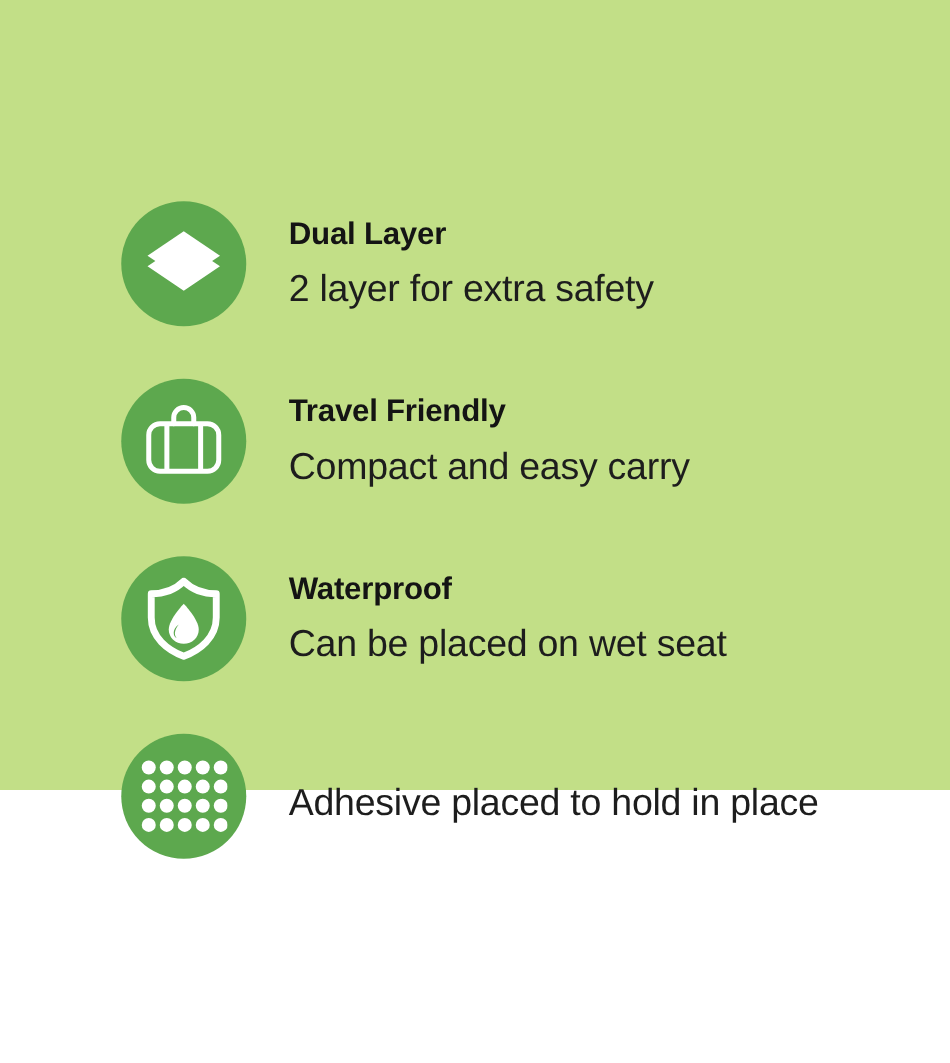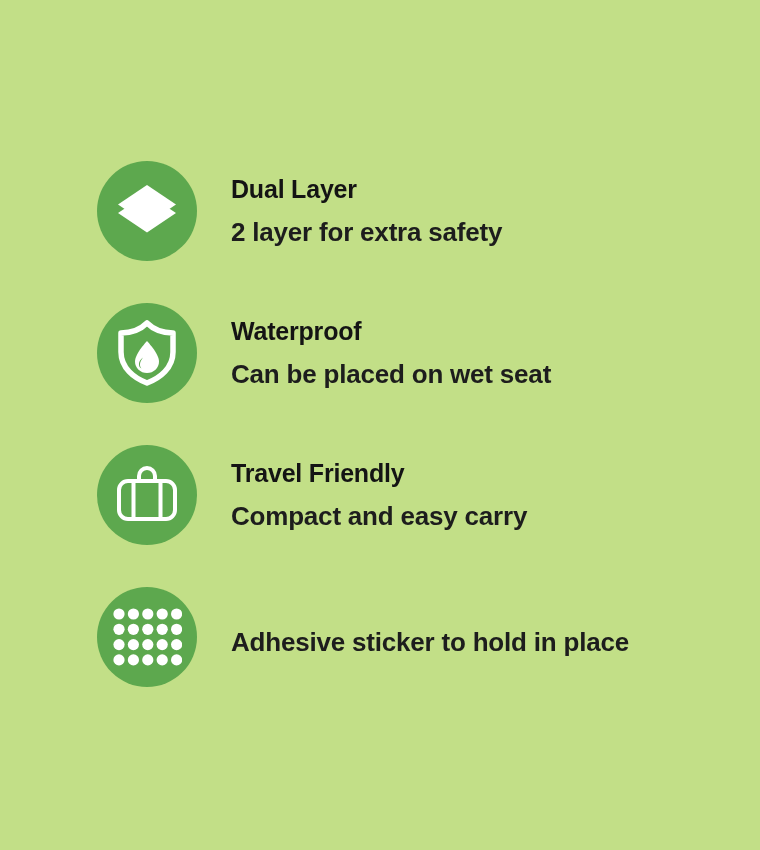--- a/index.html
+++ b/index.html
@@ -8,21 +8,21 @@
   }
   body {
     width: 760px;
     height: 850px;
     font-family: "Liberation Sans", sans-serif;
     overflow: hidden;
   }
   #feature-panel {
     position: relative;
     width: 760px;
-    height: 850px;
+    height: 632px;
     background: #c2df87;
     box-sizing: border-box;
   }
   #feature-list {
     position: absolute;
     left: 97px;
     top: 161px;
     display: flex;
     flex-direction: column;
     gap: 42px;
@@ -54,22 +54,22 @@
   }
   .feature-title {
     font-size: 25px;
     font-weight: bold;
     color: #141414;
     line-height: 1.22;
     letter-spacing: -0.2px;
     white-space: nowrap;
   }
   .feature-subtitle {
-    font-size: 26px;
-    font-weight: bold;
+    font-size: 30px;
+    font-weight: normal;
     color: #1d1d1d;
     line-height: 1.24;
     letter-spacing: -0.2px;
     white-space: nowrap;
     margin-top: 11px;
   }
 </style>
 </head>
 <body>
 
@@ -88,49 +88,49 @@
       </div>
       <div class="feature-text">
         <div class="feature-title">Dual Layer</div>
         <div class="feature-subtitle">2 layer for extra safety</div>
       </div>
     </div>
 
     <div class="feature-row">
       <div class="icon-badge">
         <span>
-          <svg width="60" height="66" viewBox="0 0 60 66" aria-hidden="true">
-            <path d="M30,3 C22,11 12,13 4,13 L4,32 C4,48 17,58 30,63 C43,58 56,48 56,32 L56,13 C48,13 38,11 30,3 Z" fill="none" stroke="#ffffff" stroke-width="5.5" stroke-linejoin="round"></path>
-            <path d="M30,21 C30,21 42,33.5 42,41.5 C42,48.1 36.6,53 30,53 C23.4,53 18,48.1 18,41.5 C18,33.5 30,21 30,21 Z" fill="#ffffff"></path>
-            <path d="M26,37.5 C22.5,42 22,46 24.5,48.5 C21,47 20.8,41 26,37.5 Z" fill="#5da84e"></path>
-          </svg>
-        </span>
-      </div>
-      <div class="feature-text">
-        <div class="feature-title">Waterproof</div>
-        <div class="feature-subtitle">Can be placed on wet seat</div>
-      </div>
-    </div>
-
-    <div class="feature-row">
-      <div class="icon-badge">
-        <span>
           <svg width="62" height="58" viewBox="0 0 62 58" aria-hidden="true">
             <g fill="none" stroke="#ffffff" stroke-width="4" stroke-linecap="round" stroke-linejoin="round">
               <path d="M23,15 L23,10 a8,8 0 0 1 16,0 L39,15"></path>
               <rect x="3" y="15" width="56" height="38" rx="9" ry="9"></rect>
               <line x1="17.5" y1="16" x2="17.5" y2="52"></line>
               <line x1="44.5" y1="16" x2="44.5" y2="52"></line>
             </g>
           </svg>
         </span>
       </div>
       <div class="feature-text">
         <div class="feature-title">Travel Friendly</div>
         <div class="feature-subtitle">Compact and easy carry</div>
+      </div>
+    </div>
+
+    <div class="feature-row">
+      <div class="icon-badge">
+        <span>
+          <svg width="60" height="66" viewBox="0 0 60 66" aria-hidden="true">
+            <path d="M30,3 C22,11 12,13 4,13 L4,32 C4,48 17,58 30,63 C43,58 56,48 56,32 L56,13 C48,13 38,11 30,3 Z" fill="none" stroke="#ffffff" stroke-width="5.5" stroke-linejoin="round"></path>
+            <path d="M30,21 C30,21 42,33.5 42,41.5 C42,48.1 36.6,53 30,53 C23.4,53 18,48.1 18,41.5 C18,33.5 30,21 30,21 Z" fill="#ffffff"></path>
+            <path d="M26,37.5 C22.5,42 22,46 24.5,48.5 C21,47 20.8,41 26,37.5 Z" fill="#5da84e"></path>
+          </svg>
+        </span>
+      </div>
+      <div class="feature-text">
+        <div class="feature-title">Waterproof</div>
+        <div class="feature-subtitle">Can be placed on wet seat</div>
       </div>
     </div>
 
     <div class="feature-row">
       <div class="icon-badge">
         <span>
           <svg width="70" height="60" viewBox="0 0 70 60" aria-hidden="true">
             <g fill="#ffffff">
               <circle cx="7" cy="7" r="5.6"></circle>
                 <circle cx="21.4" cy="7" r="5.6"></circle>
@@ -154,18 +154,18 @@
                 <circle cx="21.4" cy="52.9" r="5.6"></circle>
                 <circle cx="35.8" cy="52.9" r="5.6"></circle>
               <circle cx="50.2" cy="52.9" r="5.6"></circle>
                 <circle cx="64.6" cy="52.9" r="5.6"></circle>
                 <circle cx="79" cy="52.9" r="5.6"></circle>
             </g>
           </svg>
         </span>
       </div>
       <div class="feature-text">
-        <div class="feature-subtitle">Adhesive sticker to hold in place</div>
+        <div class="feature-subtitle">Adhesive placed to hold in place</div>
       </div>
     </div>
 
   </div>
 </div>
 
 </body></html>

